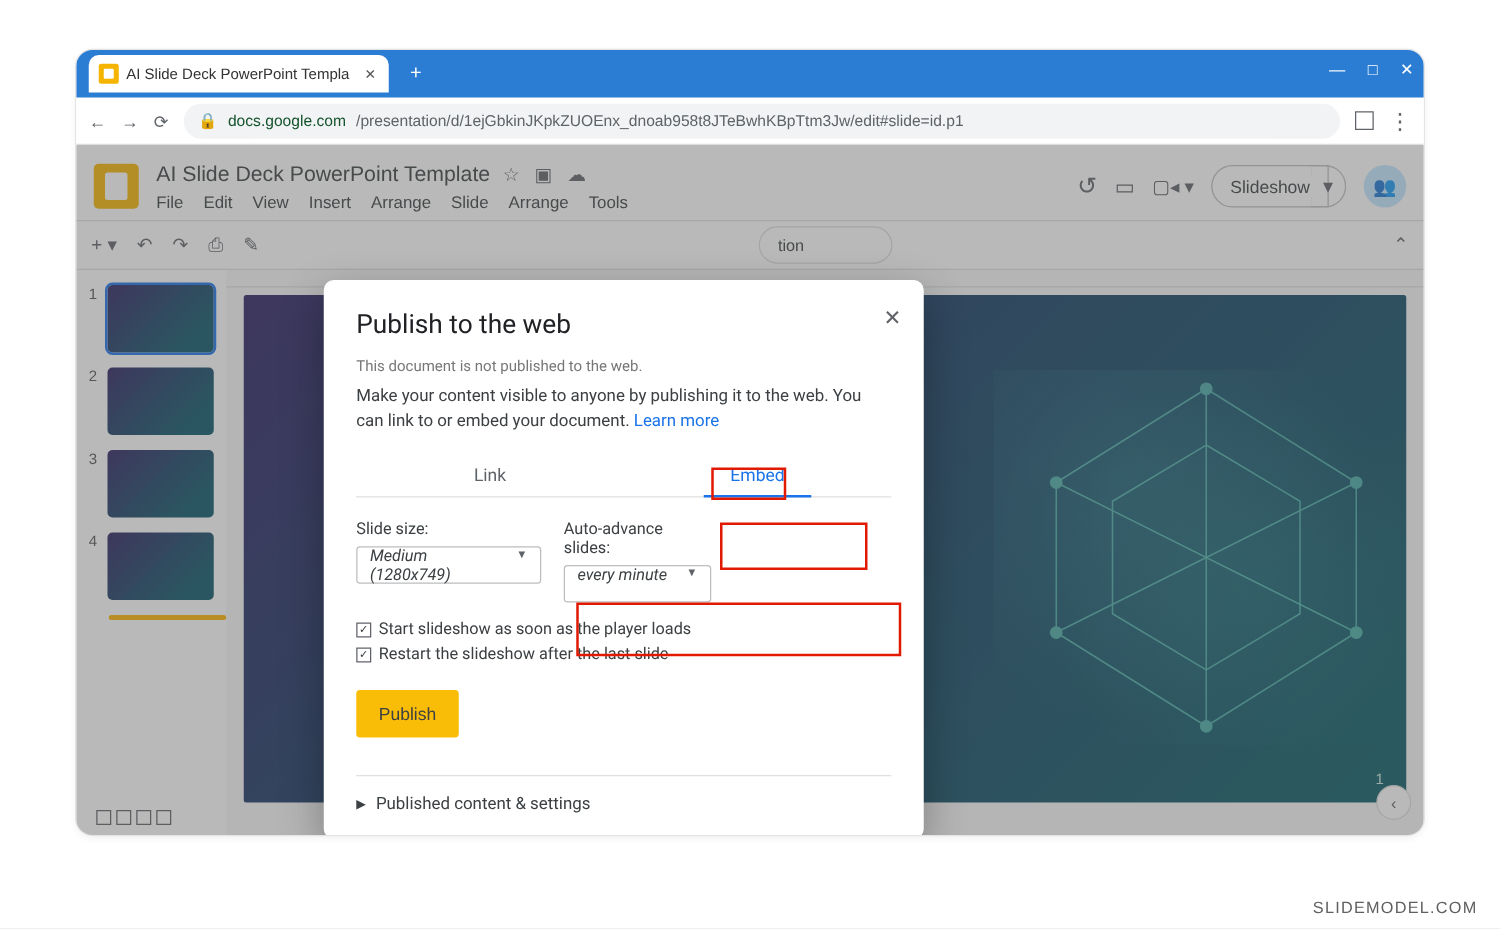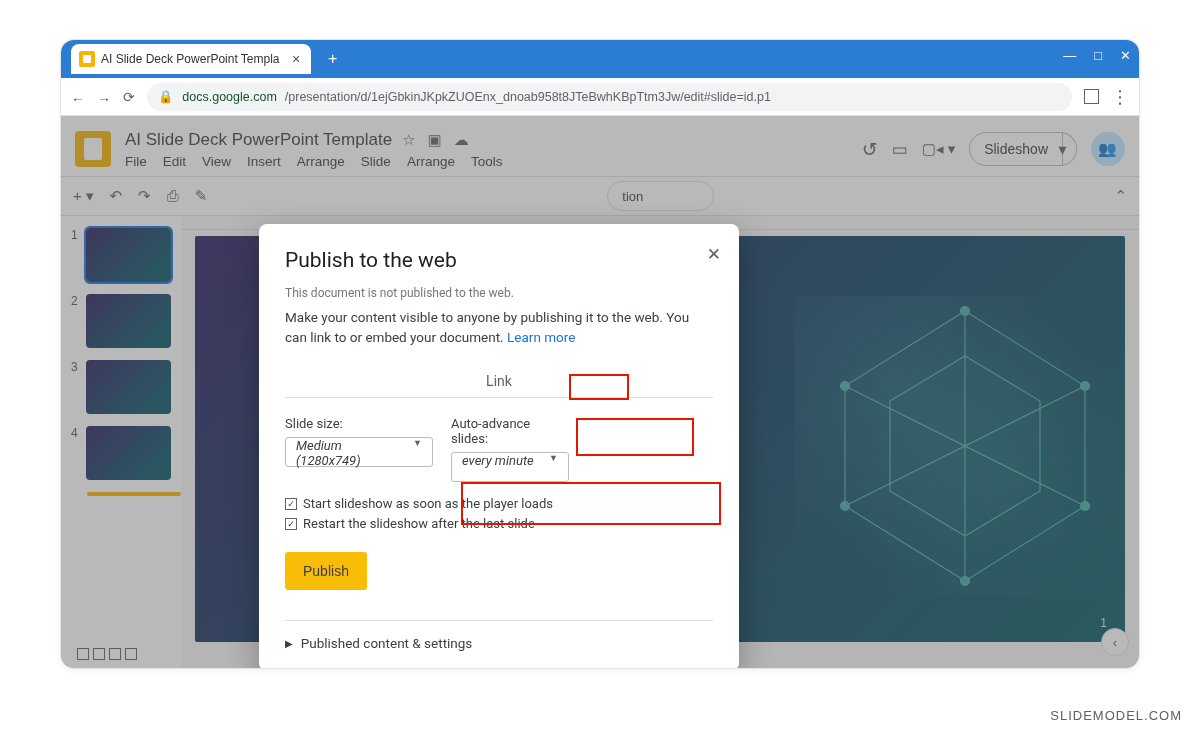--- a/index.html
+++ b/index.html
@@ -157,21 +157,21 @@
   .flabel{font-size:13px;color:#3c4043;}
   .fsel{height:30px;border:1px solid #bdbdbd;border-radius:3px;display:flex;align-items:flex-start;padding:0 10px;font-size:13px;color:#3c4043;gap:8px;font-style:italic;}
   .fsel .tri{margin-left:auto;font-size:9px;color:#5f6368;}
   .chk-row{display:flex;align-items:center;gap:6px;font-size:13px;color:#3c4043;margin-bottom:5px;}
   .chk{width:12px;height:12px;border:1px solid #5f6368;display:inline-flex;align-items:center;justify-content:center;font-size:9px;color:#3c4043;}
   .publish-btn{margin-top:16px;height:38px;background:#f9bd07;border-radius:3px;padding:16px 18px;font-size:14px;font-weight:500;color:#3c4043;border:none;display:inline-flex;align-items:center;}
   .dlg-hr{height:1px;background:#e0e0e0;margin:30px 0 14px 0;}
   .expand-row{display:flex;align-items:center;gap:8px;font-size:13.5px;color:#3c4043;}
   .expand-row .tri2{font-size:10px;}
   .watermark{
-    position:absolute; right:18px; bottom:20px;
+    position:absolute; right:18px; bottom:10px;
     font-size:13px; letter-spacing:1px; color:#606060;
     font-family: Arial, sans-serif;
   }
 </style>
 </head>
 <body>
 
 <div class="frame">
 
   <div class="chrome-top">
@@ -308,20 +308,21 @@
 
     <div class="dialog">
       <span class="dlg-close">✕</span>
       <h1>Publish to the web</h1>
       <div class="dlg-note">This document is not published to the web.</div>
       <div class="dlg-desc">
         <span>Make your content visible to anyone by publishing it to the web. You can link to or embed your document. </span><a href="#">Learn more</a>
       </div>
       <div class="dlg-tabs">
         <div class="dlg-tab">Link</div>
+        <div class="dlg-tab active">Embed</div>
       </div>
 
       <div class="row2">
         <div class="fcol" style="flex:0 0 148px;">
           <span class="flabel">Slide size:</span>
           <div class="fsel">
             <span>Medium (1280x749)</span>
             <span class="tri">▼</span>
           </div>
         </div>

